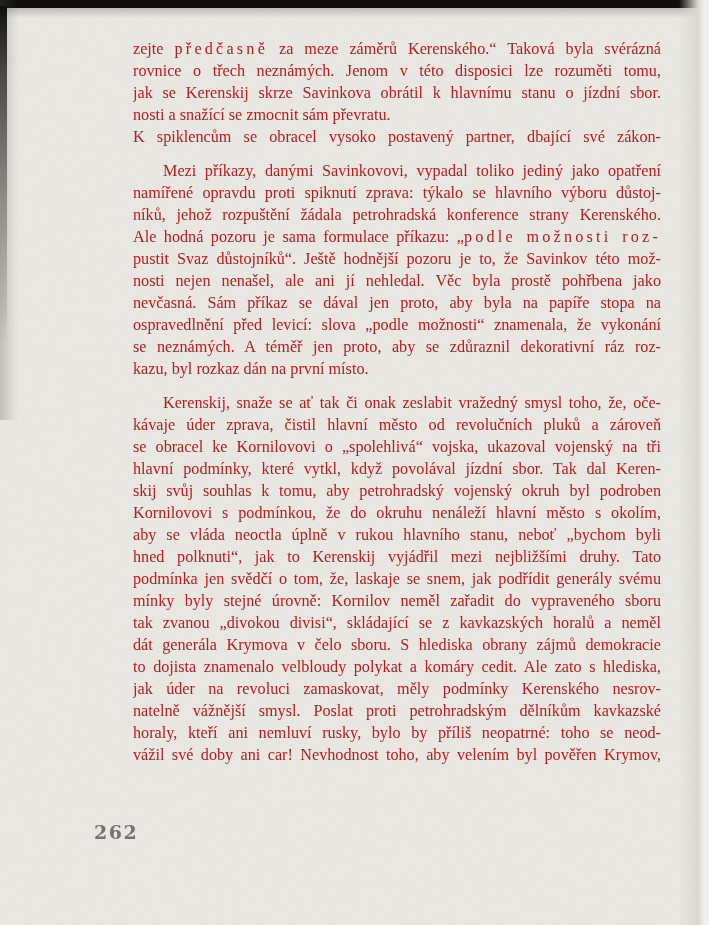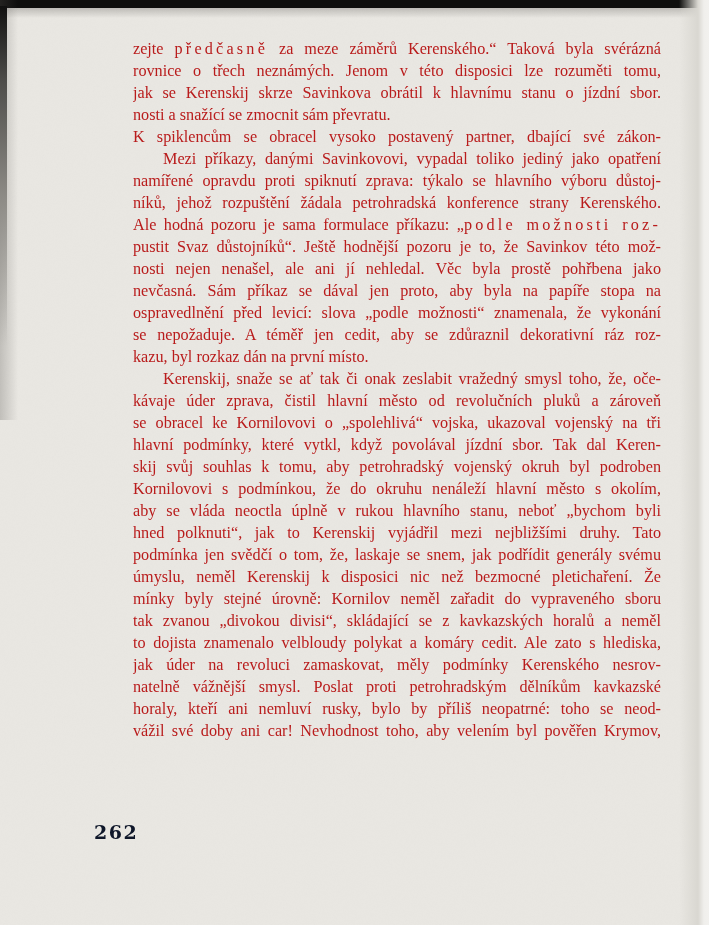--- a/index.html
+++ b/index.html
@@ -23,26 +23,26 @@
   #text-block{
     position:absolute;left:133px;top:38px;width:528px;
     color:#b91c1c;font-size:16.2px;line-height:22px;
   }
   .para{margin:0;}
   .line{
     height:22px;overflow:hidden;white-space:normal;
     text-align:justify;text-align-last:justify;
   }
   .line.no-j{text-align-last:left;}
-  .line.indent{text-indent:30px;}
+  .line.indent{text-indent:30px;margin-top:12px;}
   .lsp{letter-spacing:3.2px;}
   
   #page-number{
     position:absolute;left:94px;top:821px;
-    font-size:19px;font-weight:700;color:#0f172a;letter-spacing:1.5px;
+    font-size:19px;font-weight:700;color:#737373;letter-spacing:1.5px;
     font-family:"DejaVu Serif","Liberation Serif",serif;
   }
   
   #grain{position:absolute;inset:0;width:709px;height:925px;pointer-events:none;opacity:.55;}
 </style>
 </head>
 <body>
 
 <div id="page">
 
@@ -73,36 +73,36 @@
       </div>
       <div class="para">
         <div class="line indent"><span>Mezi příkazy, danými Savinkovovi, vypadal toliko jediný jako opatření</span></div>
         <div class="line"><span>namířené opravdu proti spiknutí zprava: týkalo se hlavního výboru důstoj-</span></div>
         <div class="line"><span>níků, jehož rozpuštění žádala petrohradská konference strany Kerenského.</span></div>
         <div class="line"><span>Ale hodná pozoru je sama formulace příkazu: „</span><span class="lsp">podle možnosti roz-</span></div>
         <div class="line"><span>pustit Svaz důstojníků“. Ještě hodnější pozoru je to, že Savinkov této mož-</span></div>
         <div class="line"><span>nosti nejen nenašel, ale ani jí nehledal. Věc byla prostě pohřbena jako</span></div>
         <div class="line"><span>nevčasná. Sám příkaz se dával jen proto, aby byla na papíře stopa na</span></div>
         <div class="line"><span>ospravedlnění před levicí: slova „podle možnosti“ znamenala, že vykonání</span></div>
-        <div class="line"><span>se nepožaduje. A téměř jen cedit, aby se zdůraznil dekorativní ráz roz-</span></div>
+        <div class="line"><span>se neznámých. A téměř jen proto, aby se zdůraznil dekorativní ráz roz-</span></div>
         <div class="line no-j"><span>kazu, byl rozkaz dán na první místo.</span></div>
       </div>
       <div class="para">
         <div class="line indent"><span>Kerenskij, snaže se ať tak či onak zeslabit vražedný smysl toho, že, oče-</span></div>
         <div class="line"><span>kávaje úder zprava, čistil hlavní město od revolučních pluků a zároveň</span></div>
         <div class="line"><span>se obracel ke Kornilovovi o „spolehlivá“ vojska, ukazoval vojenský na tři</span></div>
         <div class="line"><span>hlavní podmínky, které vytkl, když povolával jízdní sbor. Tak dal Keren-</span></div>
         <div class="line"><span>skij svůj souhlas k tomu, aby petrohradský vojenský okruh byl podroben</span></div>
         <div class="line"><span>Kornilovovi s podmínkou, že do okruhu nenáleží hlavní město s okolím,</span></div>
         <div class="line"><span>aby se vláda neoctla úplně v rukou hlavního stanu, neboť „bychom byli</span></div>
         <div class="line"><span>hned polknuti“, jak to Kerenskij vyjádřil mezi nejbližšími druhy. Tato</span></div>
         <div class="line"><span>podmínka jen svědčí o tom, že, laskaje se snem, jak podřídit generály svému</span></div>
-        <div class="line"><span>úmyslu, neměl Kerenskij k disposici nic než bezmocné pletichaření. Že</span></div>
         <div class="line"><span>mínky byly stejné úrovně: Kornilov neměl zařadit do vypraveného sboru</span></div>
         <div class="line"><span>tak zvanou „divokou divisi“, skládající se z kavkazských horalů a neměl</span></div>
+        <div class="line"><span>dát generála Krymova v čelo sboru. S hlediska obrany zájmů demokracie</span></div>
         <div class="line"><span>to dojista znamenalo velbloudy polykat a komáry cedit. Ale zato s hlediska,</span></div>
         <div class="line"><span>jak úder na revoluci zamaskovat, měly podmínky Kerenského nesrov-</span></div>
         <div class="line"><span>natelně vážnější smysl. Poslat proti petrohradským dělníkům kavkazské</span></div>
         <div class="line"><span>horaly, kteří ani nemluví rusky, bylo by příliš neopatrné: toho se neod-</span></div>
         <div class="line"><span>vážil své doby ani car! Nevhodnost toho, aby velením byl pověřen Krymov,</span></div>
       </div>
     </div>
 
   <div id="page-number">262</div>
 

